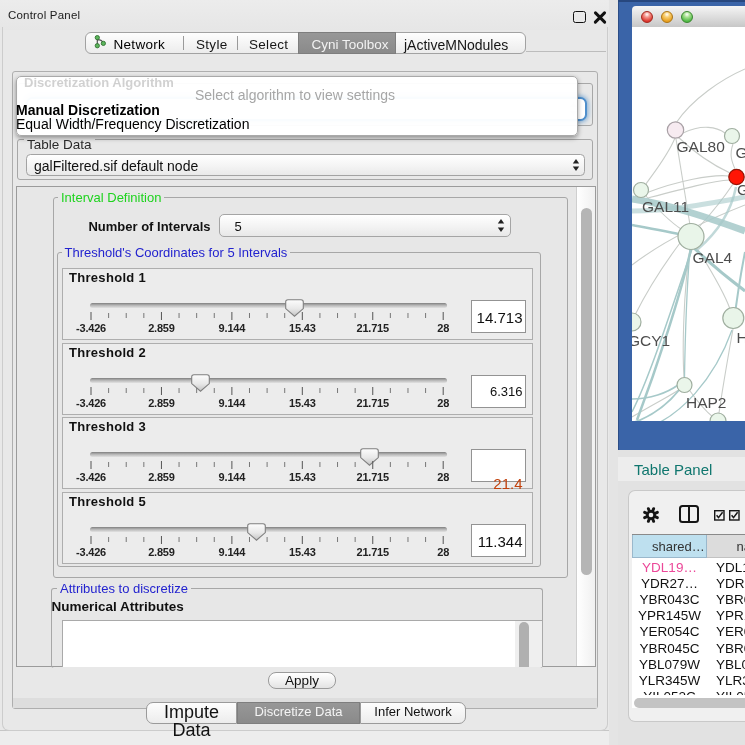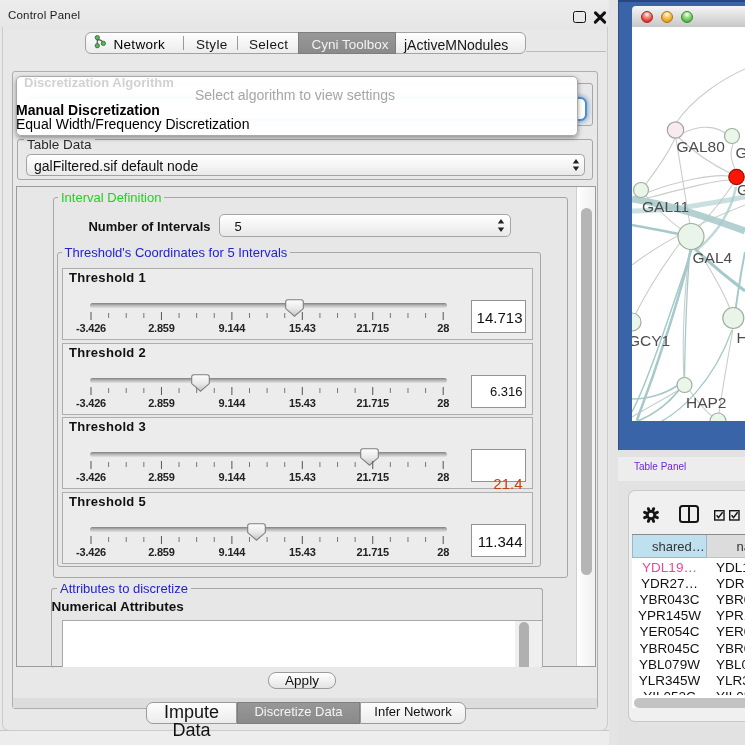--- a/index.html
+++ b/index.html
@@ -299,21 +299,21 @@
 <text x="105" y="168">G</text>
 <text x="10" y="184.5">GAL11</text>
 <text x="60.5" y="236">GAL4</text>
 <text x="-4" y="319">GCY1</text>
 <text x="104.5" y="316">H</text>
 <text x="54" y="381">HAP2</text>
 </g>
 </svg>
   </div>
 <div class="abs" style="left:618px;top:457px;width:127px;height:24px;background:#ededed;"></div>
-<div class="abs" style="left:634px;top:461px;font-size:10px;color:#6d28d9;">Table Panel</div>
+<div class="abs" style="left:634px;top:461px;font-size:15px;color:#0f766e;">Table Panel</div>
 <div class="abs" style="left:628px;top:490px;width:120px;height:232px;background:#f0f0f0;border:1px solid #c9c9c9;border-radius:7px 0 0 7px;border-right:none;"></div>
 <svg class="abs" style="left:643px;top:507px;" width="16" height="16" viewBox="0 0 16 16">
 <g fill="#151515">
       <circle cx="8" cy="8" r="4.9"></circle>
       <g stroke="#151515" stroke-width="2.9" stroke-linecap="round">
         <line x1="11.51" y1="9.45" x2="14.37" y2="10.64"></line>
         <line x1="9.45" y1="11.51" x2="10.64" y2="14.37"></line>
         <line x1="6.55" y1="11.51" x2="5.36" y2="14.37"></line>
         <line x1="4.49" y1="9.45" x2="1.63" y2="10.64"></line>
         <line x1="4.49" y1="6.55" x2="1.63" y2="5.36"></line>

